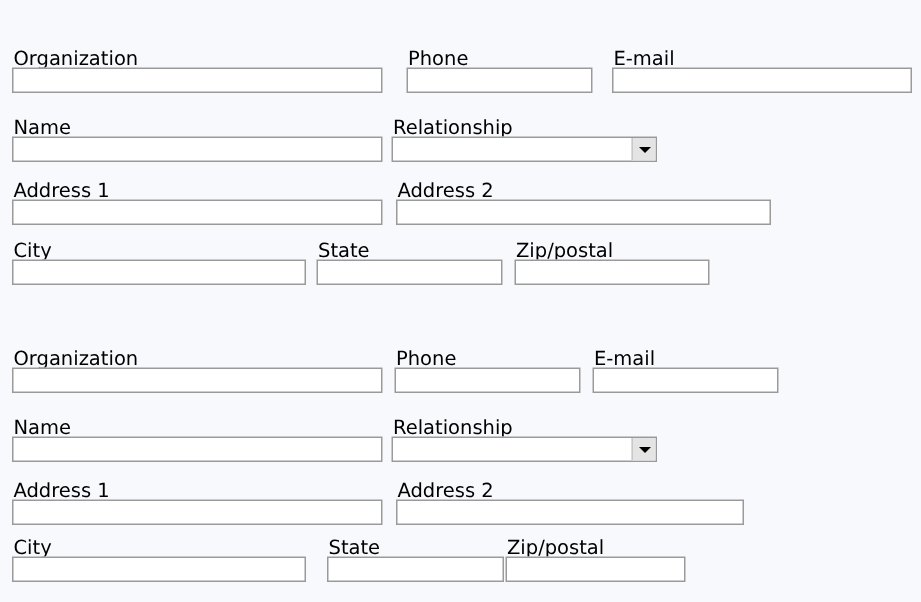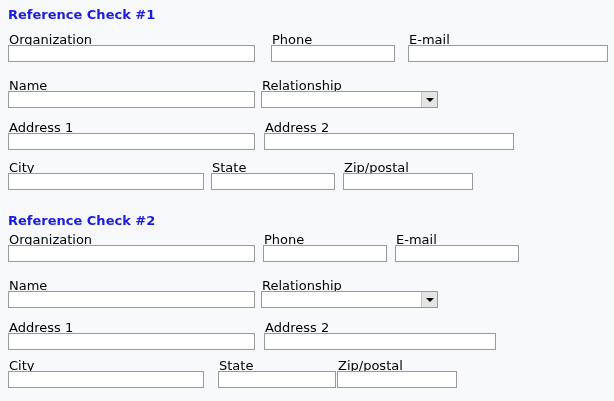--- a/index.html
+++ b/index.html
@@ -86,21 +86,20 @@
     border-left: 4px solid transparent;
     border-right: 4px solid transparent;
     border-top: 4px solid #000000;
   }
 </style>
 </head>
 <body>
 
 <div class="page">
 
-  <div class="section-heading" style="left:8px; top:7px;">Reference Check #1</div>
 
   <div class="field-label" style="left:9px; top:34px;">Organization</div>
   <input class="text-input" type="text" style="left: 8px; top: 45px; width: 247px; height: 17px;" value="">
 
   <div class="field-label" style="left:272px; top:34px;">Phone</div>
   <input class="text-input" type="text" style="left: 271px; top: 45px; width: 124px; height: 17px;" value="">
 
   <div class="field-label" style="left:409px; top:34px;">E-mail</div>
   <input class="text-input" type="text" style="left: 408px; top: 45px; width: 200px; height: 17px;" value="">
 
@@ -123,21 +122,20 @@
 
   <div class="field-label" style="left:9px; top:162px;">City</div>
   <input class="text-input" type="text" style="left: 8px; top: 173px; width: 196px; height: 17px;" value="">
 
   <div class="field-label" style="left:212px; top:162px;">State</div>
   <input class="text-input" type="text" style="left: 211px; top: 173px; width: 124px; height: 17px;" value="">
 
   <div class="field-label" style="left:344px; top:162px;">Zip/postal</div>
   <input class="text-input" type="text" style="left: 343px; top: 173px; width: 130px; height: 17px;" value="">
 
-  <div class="section-heading" style="left:8px; top:213px;">Reference Check #2</div>
 
   <div class="field-label" style="left:9px; top:234px;">Organization</div>
   <input class="text-input" type="text" style="left: 8px; top: 245px; width: 247px; height: 17px;" value="">
 
   <div class="field-label" style="left:264px; top:234px;">Phone</div>
   <input class="text-input" type="text" style="left: 263px; top: 245px; width: 124px; height: 17px;" value="">
 
   <div class="field-label" style="left:396px; top:234px;">E-mail</div>
   <input class="text-input" type="text" style="left: 395px; top: 245px; width: 124px; height: 17px;" value="">
 

